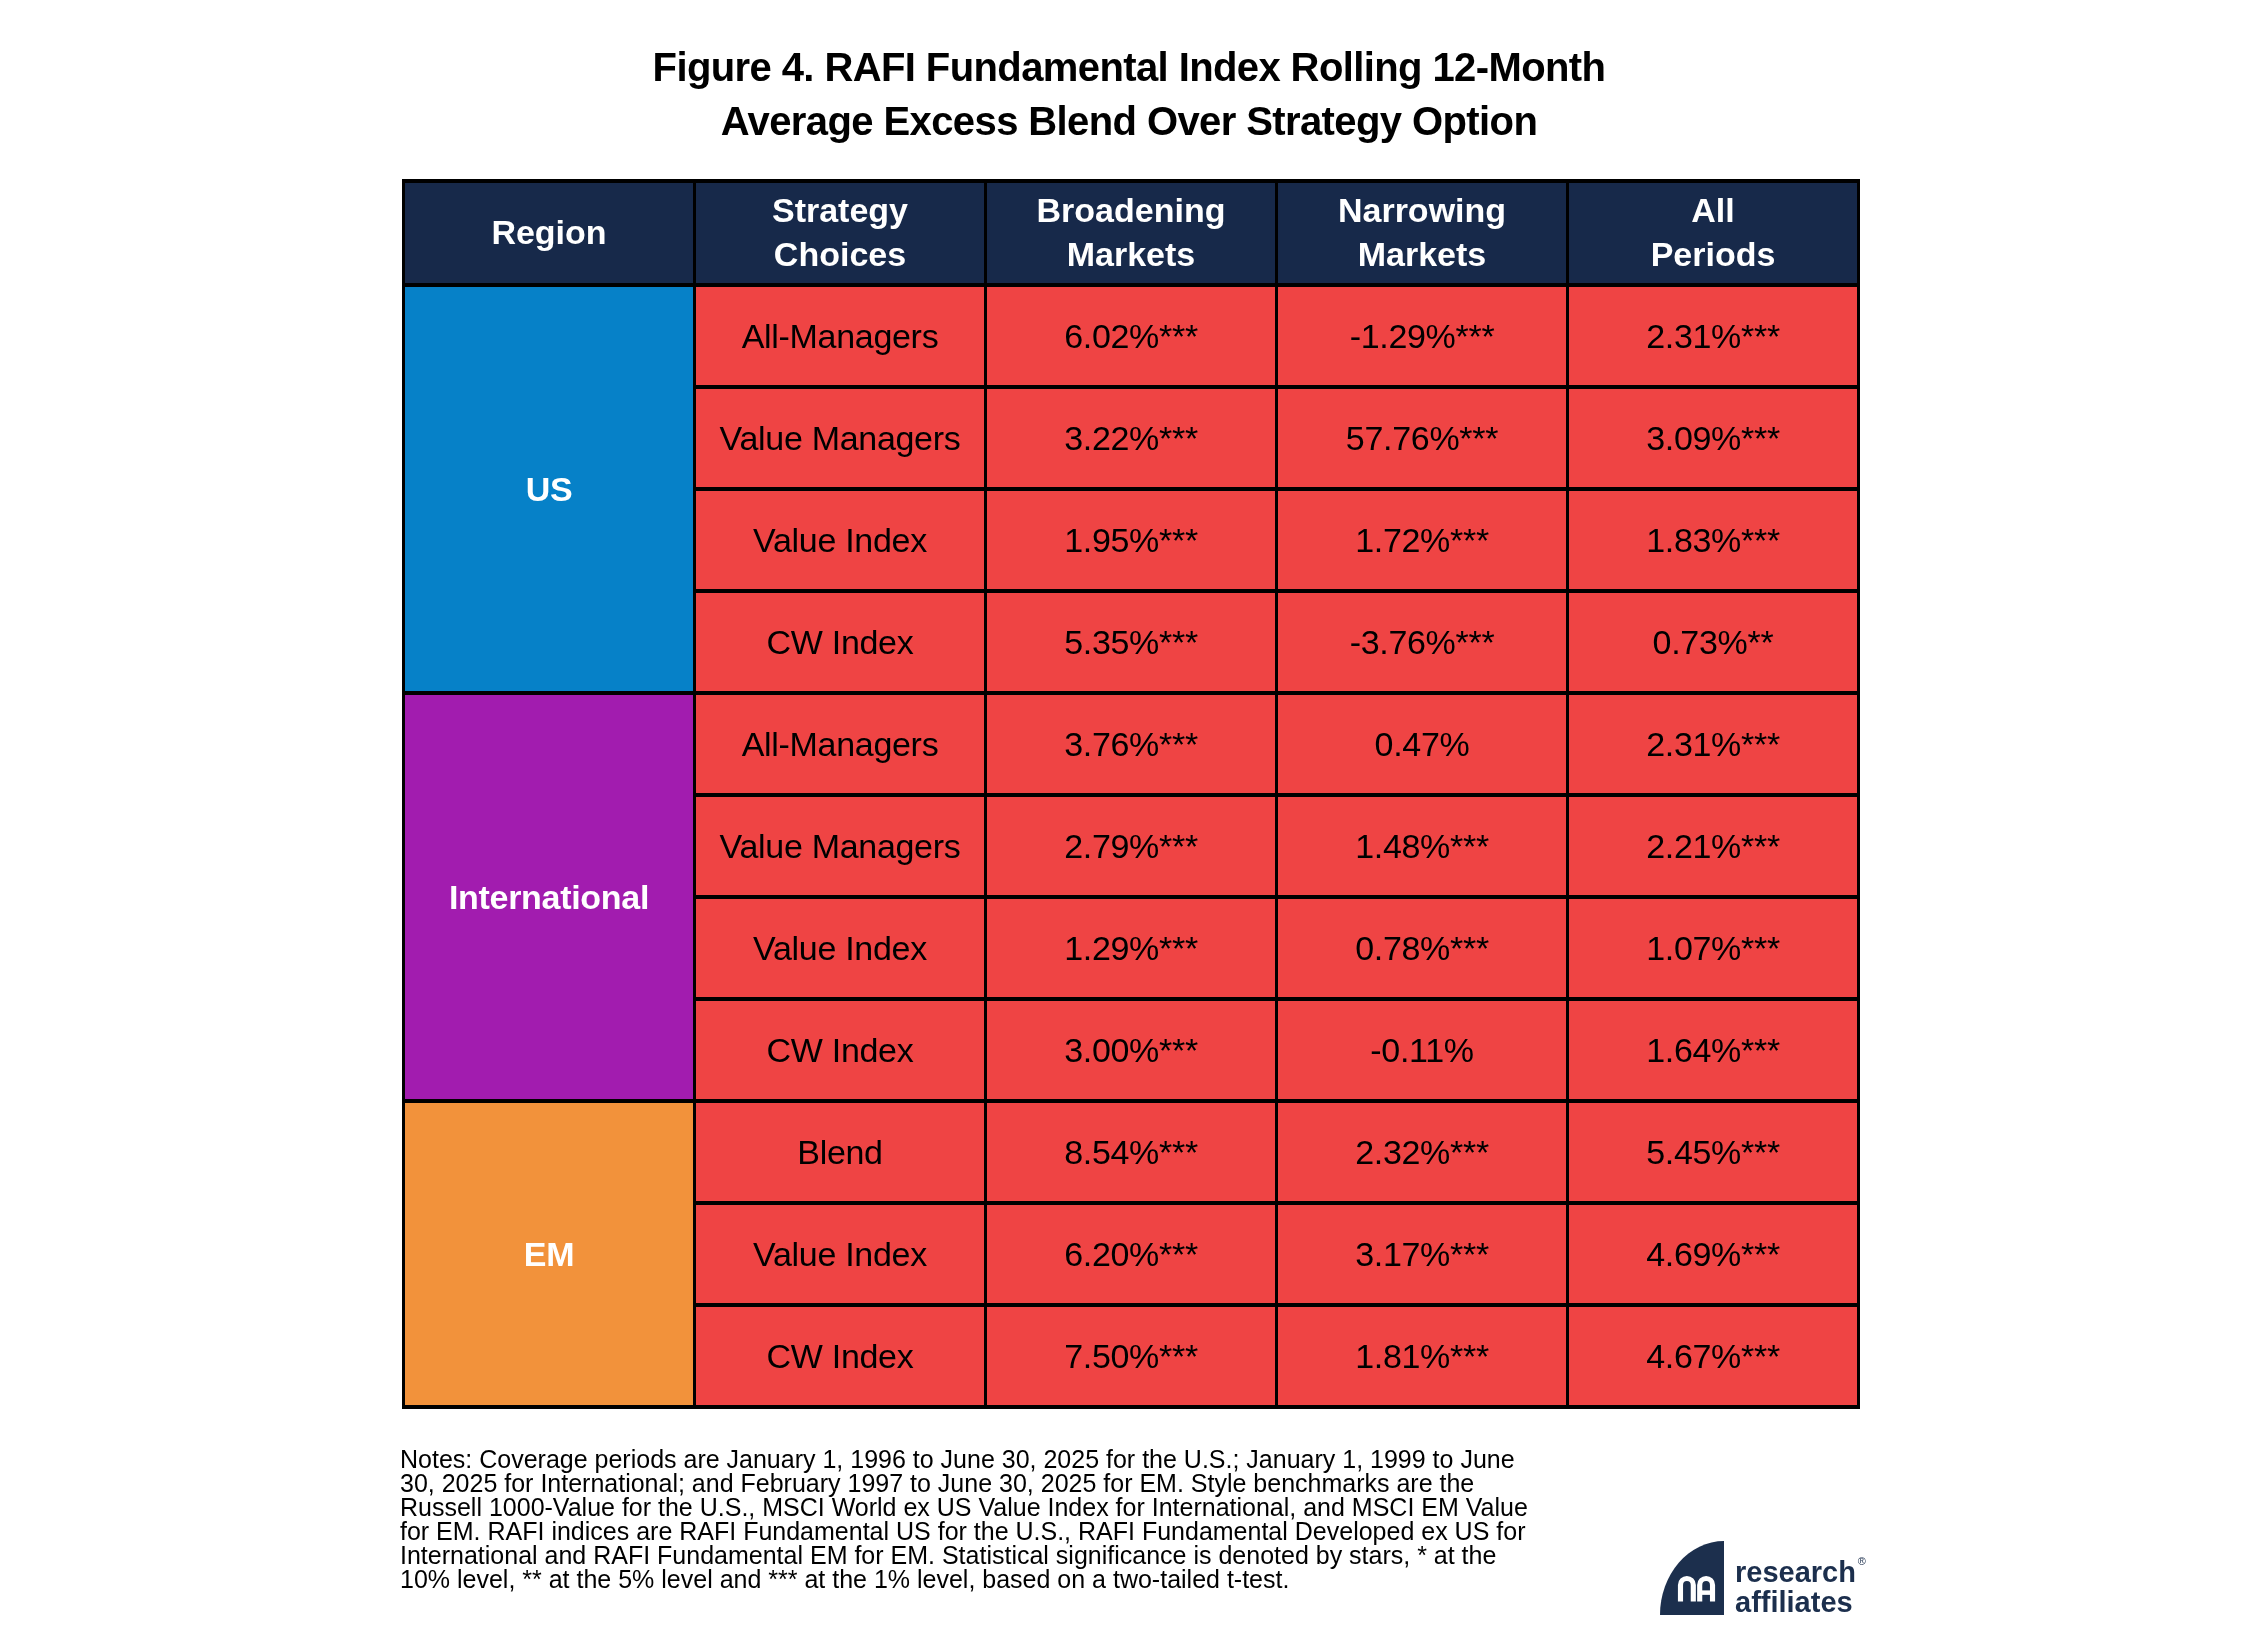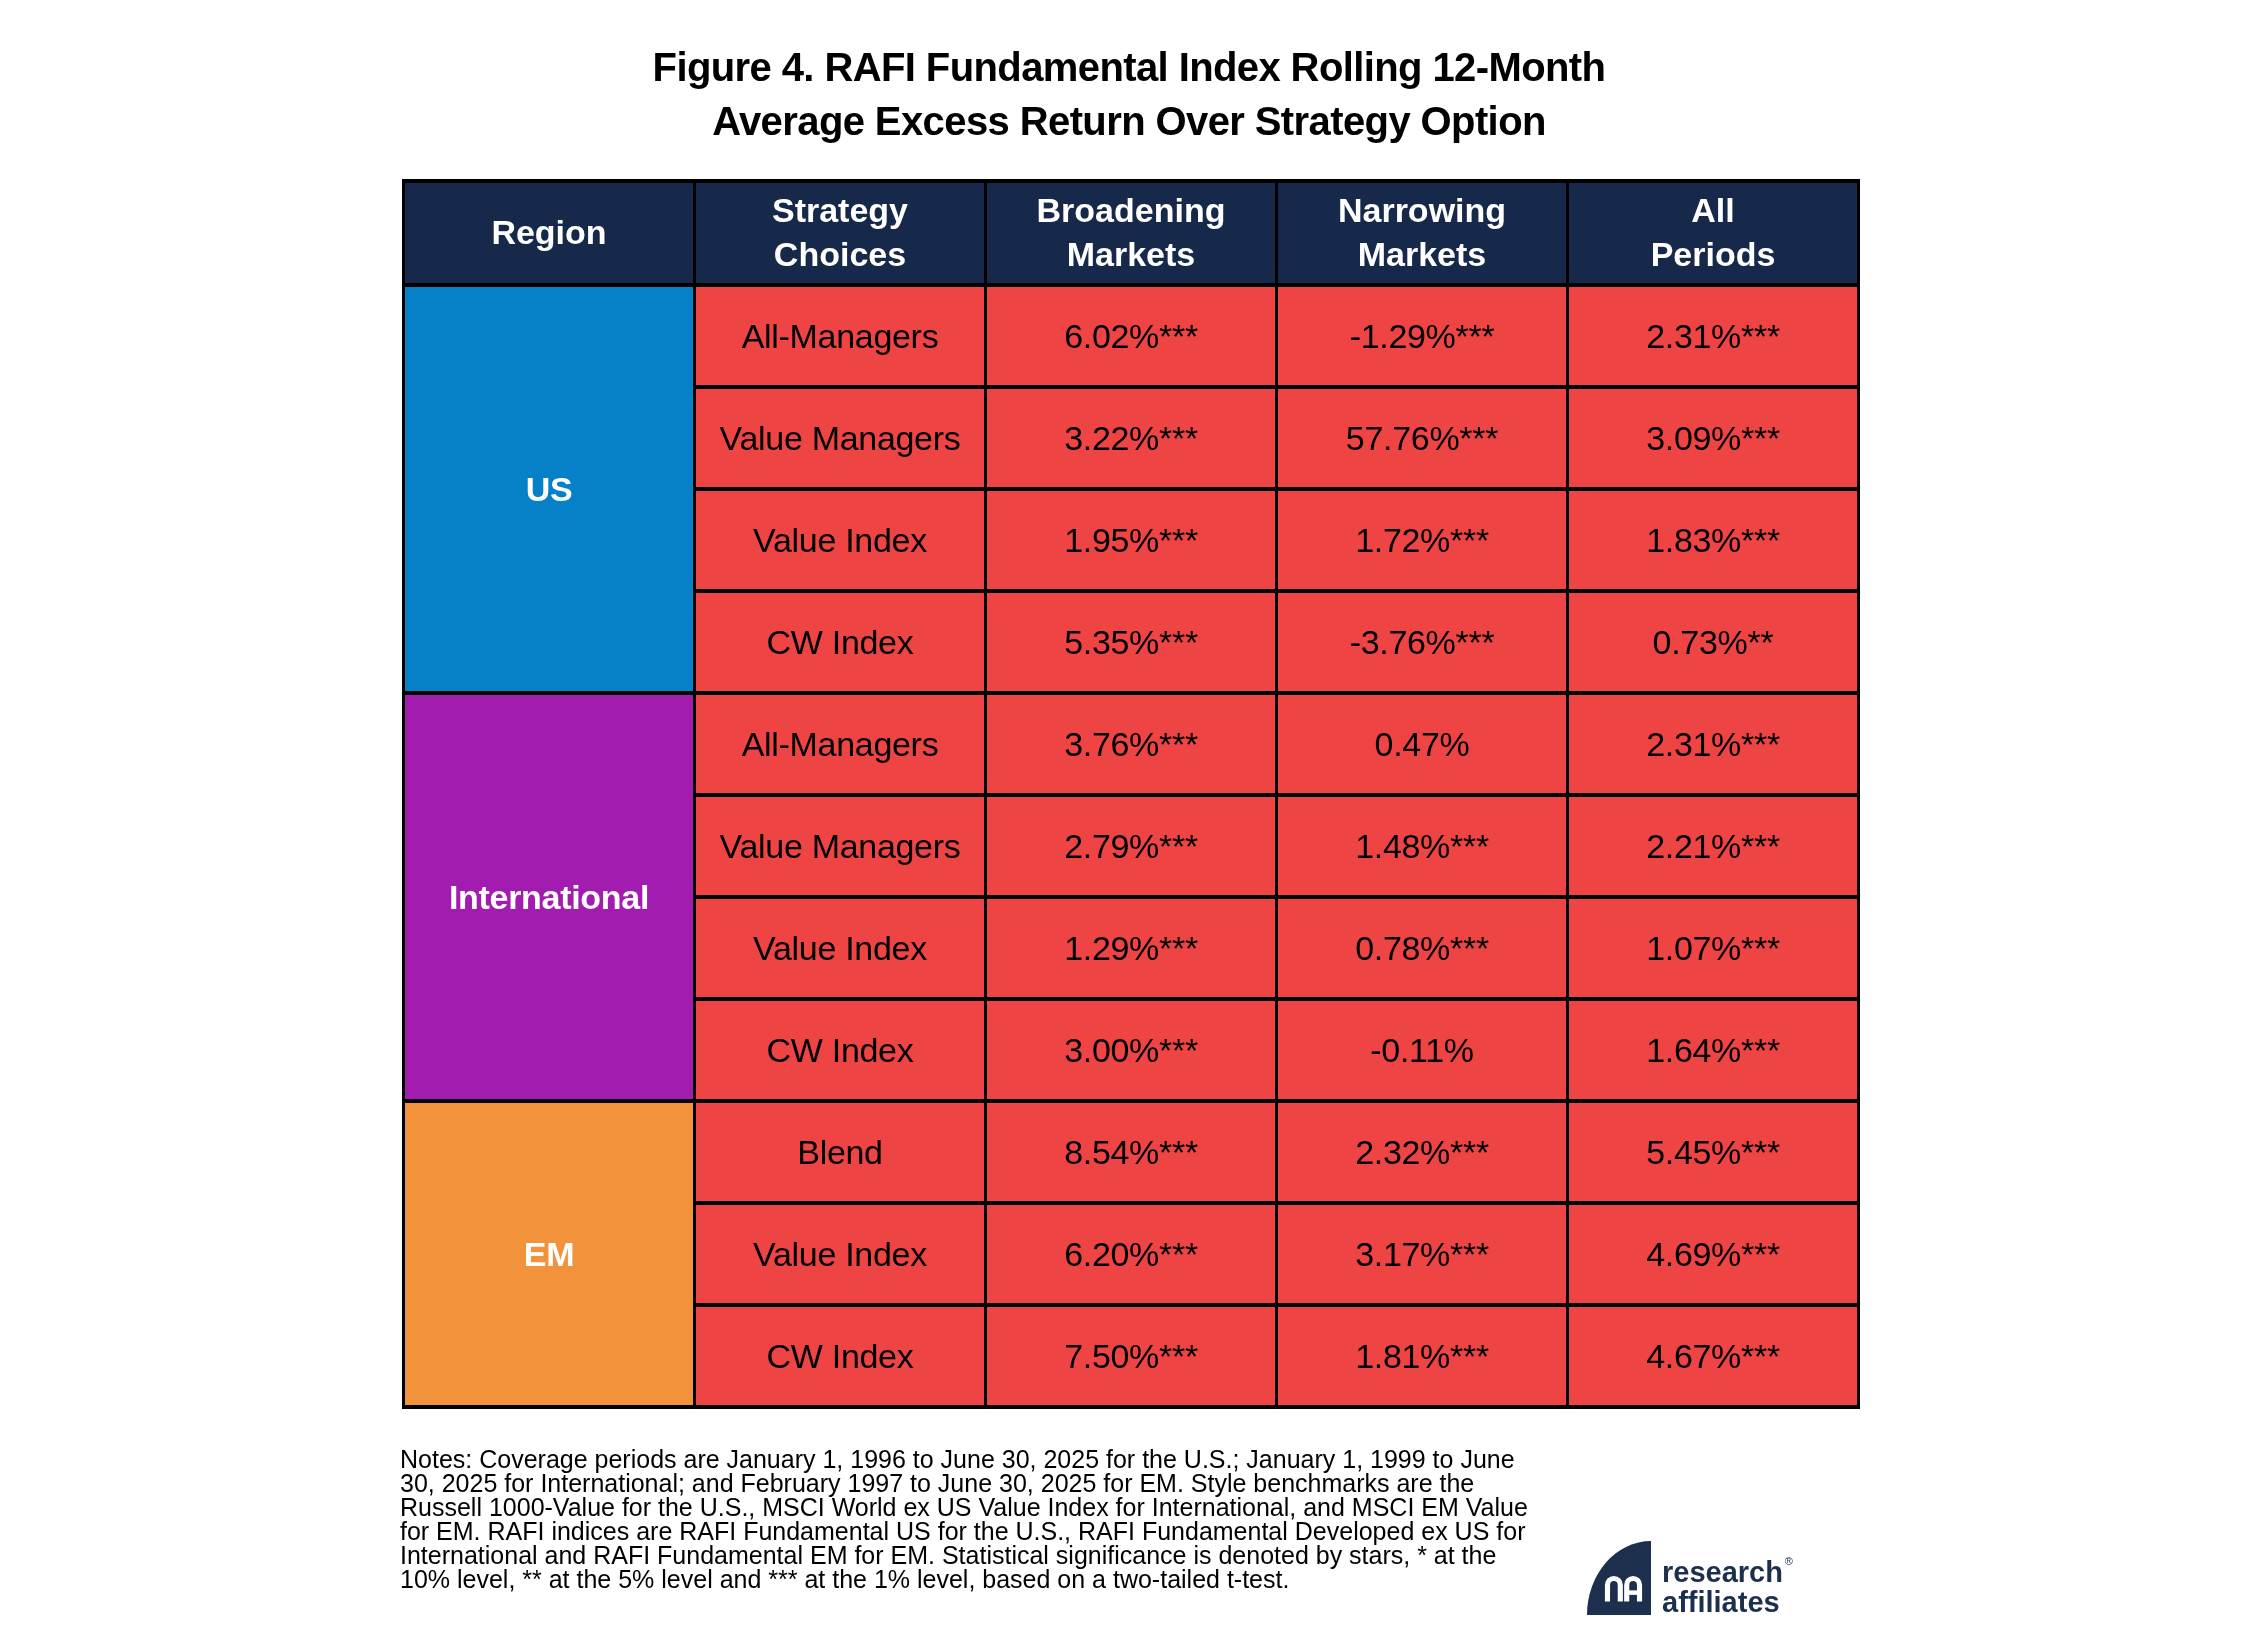--- a/index.html
+++ b/index.html
@@ -83,21 +83,21 @@
   .source {
     position: absolute;
     left: 400px; top: 1596px; width: 1140px;
     font-size: 20.5px; line-height: 24px;
     color: #000;
   }
 
   
   .logo {
     position: absolute;
-    left: 1587px; top: 1541px;
+    left: 1660px; top: 1541px;
     display: flex; align-items: flex-start;
   }
   .logo-mark {
     width: 64px; height: 74px;
     background: #1C2F4D;
     border-top-left-radius: 100% 100%;
     position: relative;
     flex: 0 0 auto;
   }
   .logo-mark svg {
@@ -121,21 +121,21 @@
     margin-left: 1.8px;
   }
 </style>
 </head>
 <body>
 
 <div class="page">
 
   <div class="fig-title">
     <div>Figure 4. RAFI Fundamental Index Rolling 12-Month</div>
-    <div>Average Excess Return Over Strategy Option</div>
+    <div>Average Excess Blend Over Strategy Option</div>
   </div>
 
   <table class="fig-table">
     <colgroup>
         <col>
         <col>
         <col>
         <col>
         <col>
       </colgroup>

